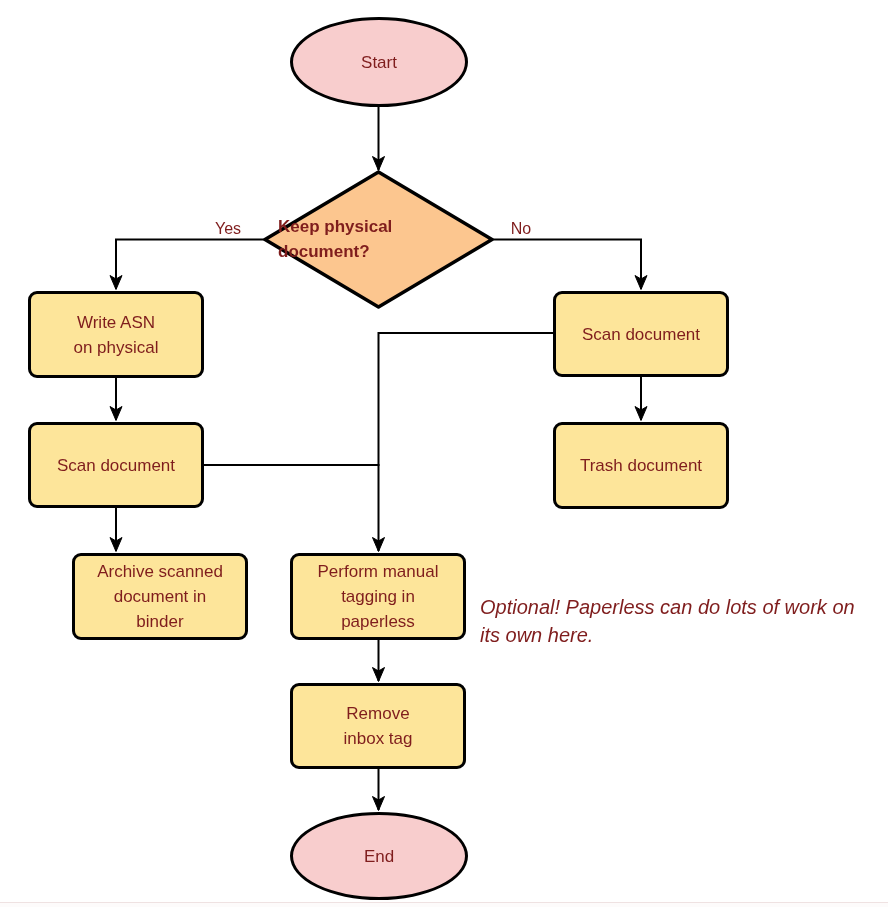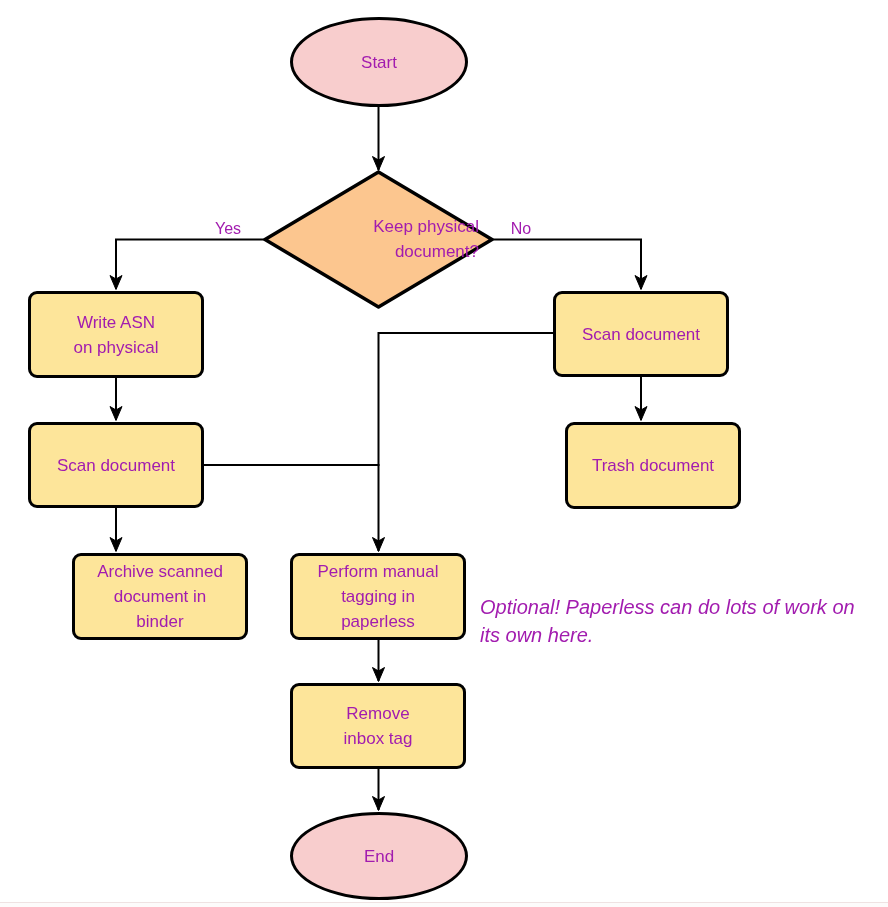--- a/index.html
+++ b/index.html
@@ -7,21 +7,21 @@
     padding: 0;
     background: #ffffff;
     font-family: "Liberation Sans", sans-serif;
   }
   #canvas {
     position: relative;
     width: 888px;
     height: 907px;
     background: #ffffff;
     overflow: hidden;
-    color: #a21caf;
+    color: #7f1d1d;
   }
   svg.layer {
     position: absolute;
     left: 0;
     top: 0;
   }
   svg .edge {
     fill: none;
     stroke: #000000;
     stroke-width: 2;
@@ -47,23 +47,24 @@
   .process {
     background: var(--process-fill, #fde59a);
     border-radius: 9px;
   }
   .terminator {
     background: var(--terminator-fill, #f8cdcd);
     border-radius: 50%;
   }
   .decision-label {
     position: absolute;
-    text-align: right;
+    text-align: left;
     font-size: 17px;
     line-height: 25px;
+    font-weight: bold;
   }
   .edge-label {
     position: absolute;
     width: 60px;
     text-align: center;
     font-size: 16px;
     line-height: 19px;
     margin-top: 8px;
   }
   .note {
@@ -133,21 +134,21 @@
   <div class="node process" style="left:28px; top:553px; width:176px; height:87px;margin-left:44px;">
     <div>Archive scanned</div>
     <div>document in</div>
     <div>binder</div>
   </div>
 
   <div class="node process" style="left:553px; top:291px; width:176px; height:86px;">
     <div>Scan document</div>
   </div>
 
-  <div class="node process" style="left:553px; top:422px; width:176px; height:87px;margin-left:12px;">
+  <div class="node process" style="left:553px; top:422px; width:176px; height:87px;">
     <div>Trash document</div>
   </div>
 
   <div class="node process" style="left:290px; top:553px; width:176px; height:87px;">
     <div>Perform manual</div>
     <div>tagging in</div>
     <div>paperless</div>
   </div>
 
   <div class="note" style="left:480px; top:593px;">

